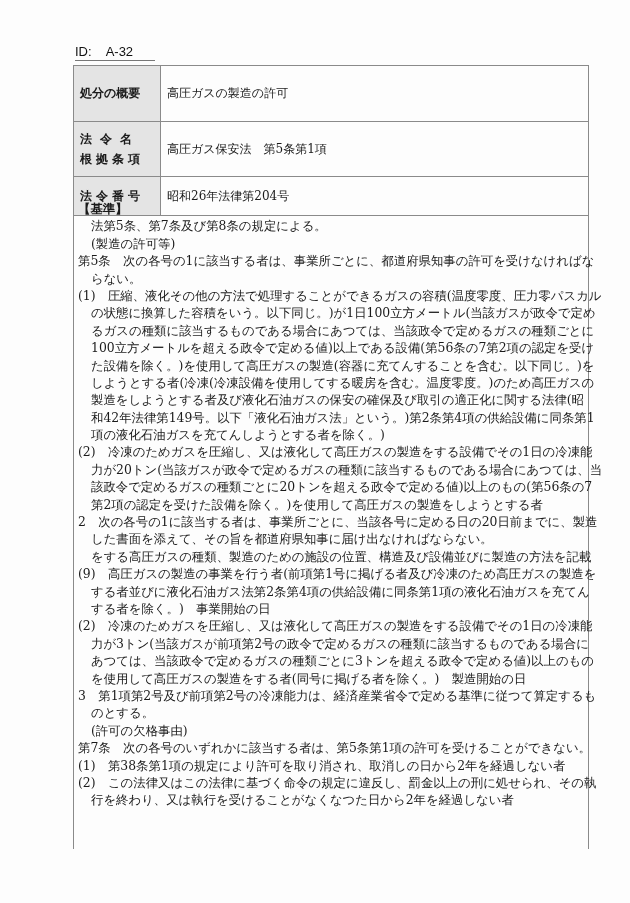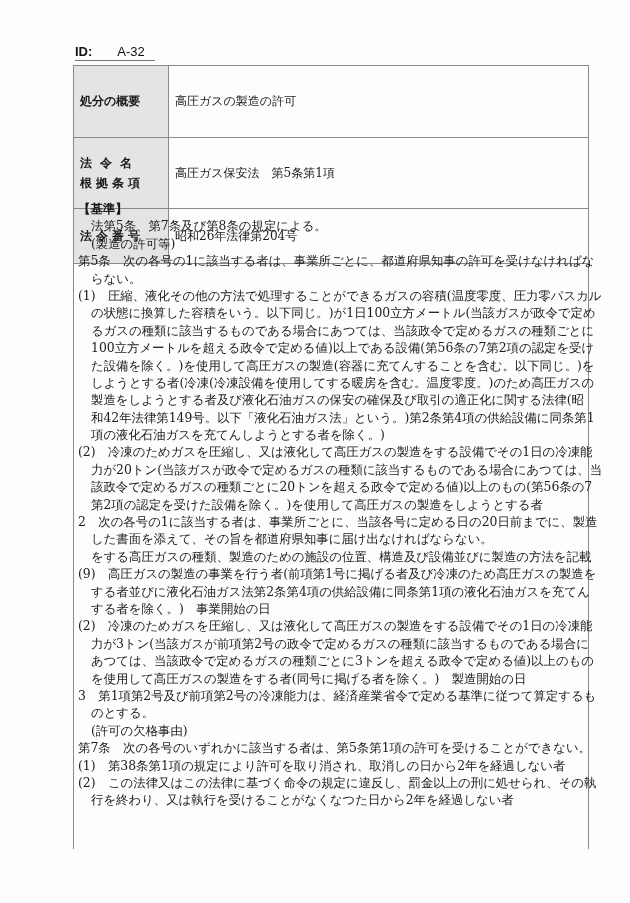--- a/index.html
+++ b/index.html
@@ -1,22 +1,22 @@
 <!DOCTYPE html>
 <html><head>
 <meta charset="utf-8">
 <style>
   html, body { margin: 0; padding: 0; background: #fdfdfd; }
   body { width: 630px; height: 903px; position: relative; overflow: hidden;
          font-family: "DejaVu Serif", "Liberation Serif", serif; color: #1a1a1a; }
   .doc-id { position: absolute; left: 75px; top: 44px; font-family: "Liberation Sans", "DejaVu Sans", sans-serif;
             font-size: 13px; color: #111; border-bottom: 1.5px solid #777; padding: 0 0 1px 0; width: 80px; white-space: pre; }
-  .doc-id .lbl { margin-right: 25px; font-weight: bold; }
+  .doc-id .lbl { margin-right: 14px; }
   table.summary { position: absolute; left: 73px; top: 65px; width: 516px; border-collapse: collapse; }
-  table.summary td { border: 1.5px solid #8a8a8a; font-size: 12px; padding: 12px; vertical-align: middle; }
+  table.summary td { border: 1.5px solid #8a8a8a; font-size: 12px; padding: 4px; vertical-align: middle; }
   td.label { width: 76px; background: #e4e4e4; font-family: "DejaVu Sans", "Liberation Sans", sans-serif;
              font-weight: bold; font-size: 11.5px; text-align: left; padding-left: 6px !important; }
   td.label .spread { display: flex; justify-content: space-between; width: 64px; }
   td.value { padding-left: 6px !important; font-size: 12px; }
   tr.r1 td { height: 47px; }
   tr.r2 td { height: 46px; }
   tr.r3 td { height: 30px; }
   .body-box { position: absolute; left: 73px; top: 198px; width: 514px; height: 651px;
               border-left: 1.5px solid #8a8a8a; border-right: 1.5px solid #8a8a8a; }
   .body-text { padding: 2px 0 0 4px; font-size: 12.4px; line-height: 17.4px; }

